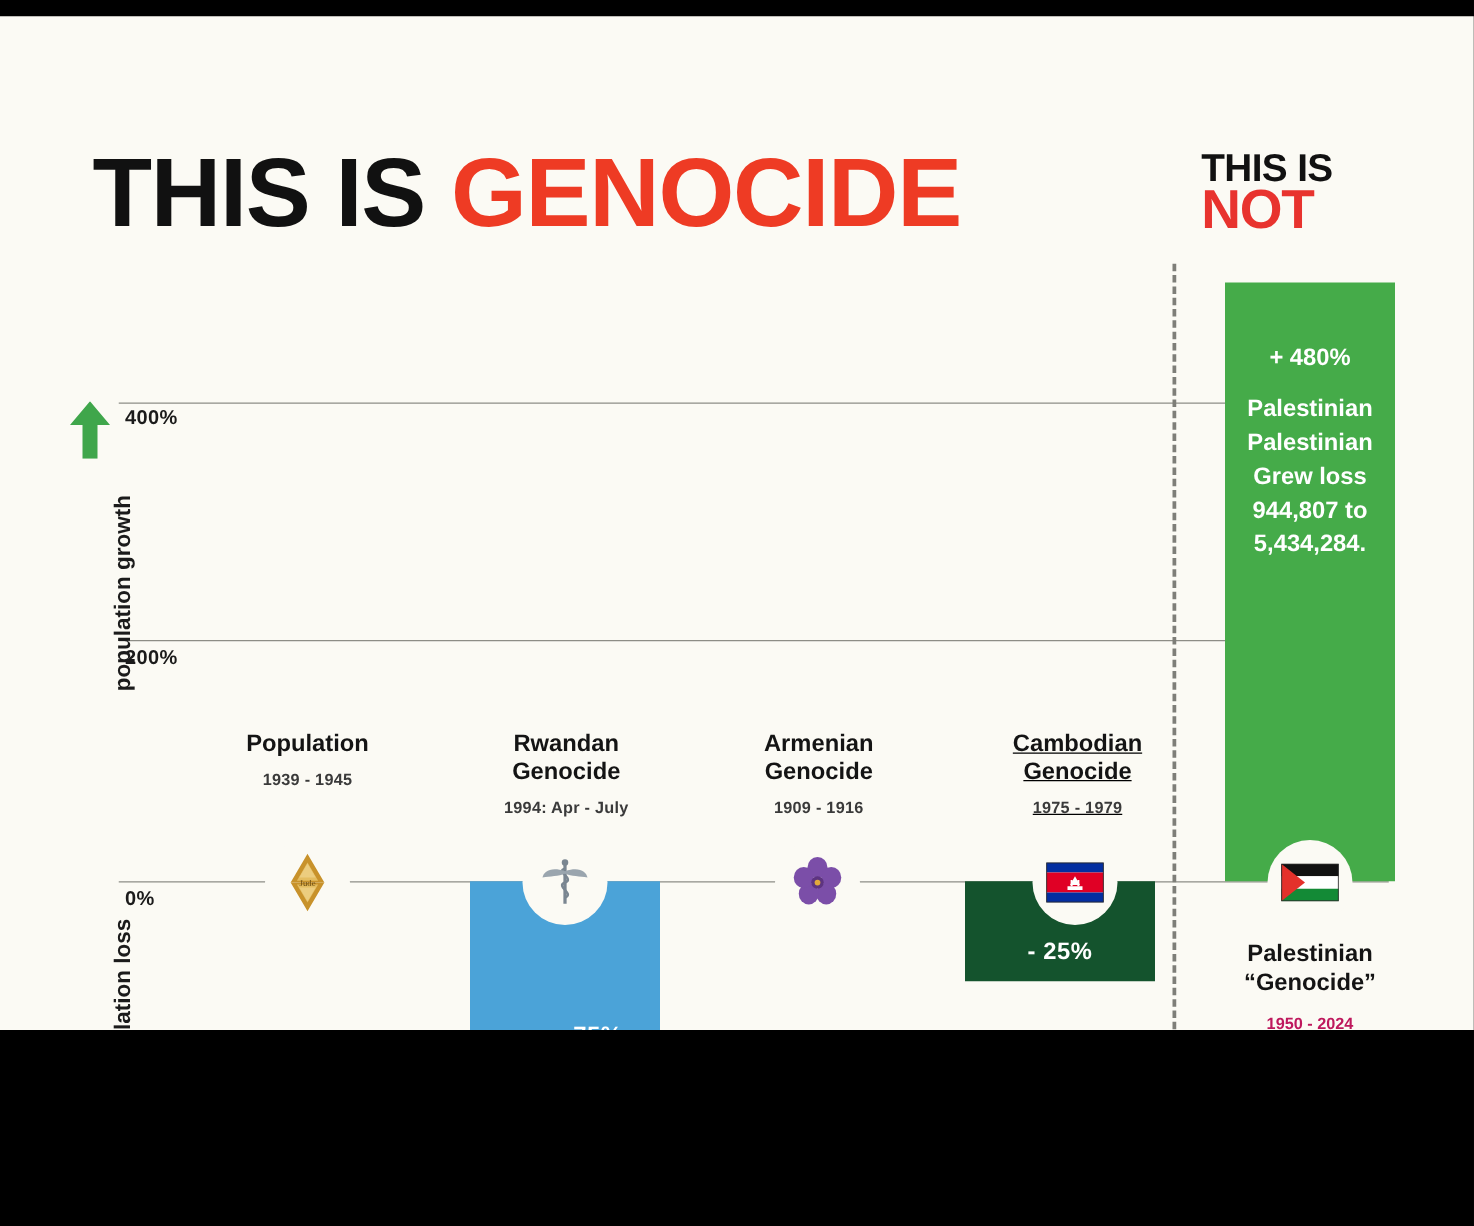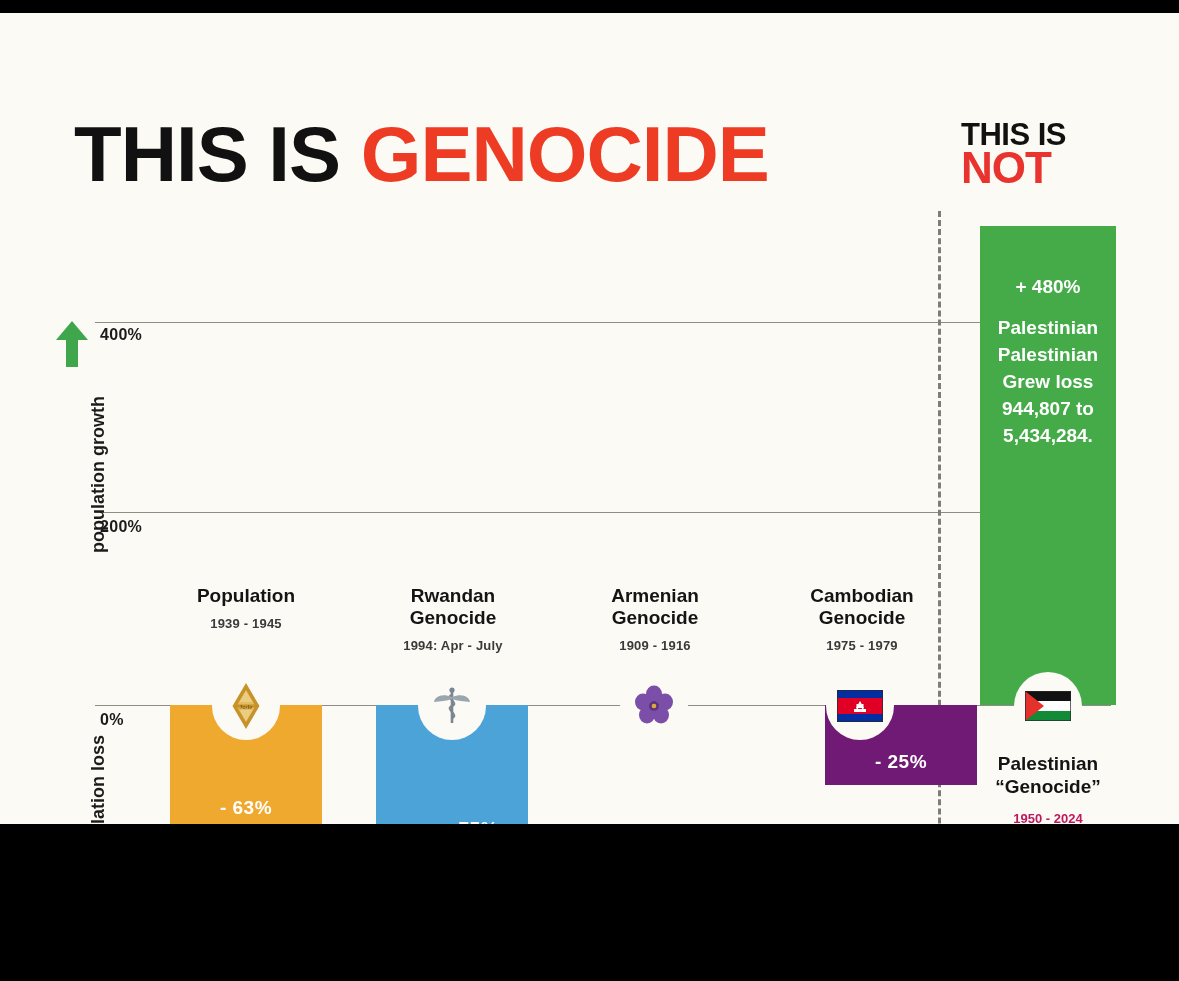--- a/index.html
+++ b/index.html
@@ -109,23 +109,20 @@
       </div>
 
       <div class="vcap" style="left:88px;top:540px;">population growth</div>
       <div class="vcap" style="left:88px;top:855px;">population loss</div>
 
       <div id="divider"></div>
 
       <div class="cat" style="left:156px;top:572px;width:180px;">
         <div class="cat-title">Population</div>
         <div class="cat-dates">1939 - 1945</div>
-      </div>
-      <div class="bar" style="left:170px;top:692px;width:152px;height:130px;background:#EFA92E;">
-        <div class="bar-value" style="top:92px;">- 63%</div>
       </div>
       <div class="medallion" style="left:212px;top:659px;">
         <svg width="50" height="50" viewBox="0 0 50 50" aria-hidden="true">
           <polygon points="25,6 35,23 15,23" fill="none" stroke="#C8922B" stroke-width="4"></polygon>
           <polygon points="25,44 15,27 35,27" fill="none" stroke="#C8922B" stroke-width="4"></polygon>
           <polygon points="25,9 33.5,23.5 16.5,23.5" fill="#E9C46A" opacity="0.85"></polygon>
           <polygon points="25,41 16.5,26.5 33.5,26.5" fill="#E9C46A" opacity="0.85"></polygon>
           <text x="25" y="28" font-size="7" font-family="'Liberation Serif',serif" fill="#6b4c12" text-anchor="middle">Jude</text>
         </svg>
       </div>
@@ -164,28 +161,28 @@
             <ellipse cx="34" cy="19" rx="8" ry="8.5"></ellipse>
             <ellipse cx="30" cy="32" rx="8" ry="8.5"></ellipse>
             <ellipse cx="16" cy="32" rx="8" ry="8.5"></ellipse>
             <ellipse cx="12" cy="19" rx="8" ry="8.5"></ellipse>
           </g>
           <circle cx="23" cy="23" r="5" fill="#5d3480"></circle>
           <circle cx="23" cy="23" r="2.3" fill="#E2A83B"></circle>
         </svg>
       </div>
 
-      <div class="cat" style="left:762px;top:572px;width:200px;">
+      <div class="cat" style="left:762px;top:572px;width:200px;text-decoration:underline;">
         <div class="cat-title">
           <span>Cambodian</span><br>
           <span>Genocide</span>
         </div>
         <div class="cat-dates">1975 - 1979</div>
       </div>
-      <div class="bar" style="left:825px;top:692px;width:152px;height:80px;background:#701a75;">
+      <div class="bar" style="left:772px;top:692px;width:152px;height:80px;background:#14532d;">
         <div class="bar-value" style="top:46px;">- 25%</div>
       </div>
       <div class="medallion" style="left:826px;top:659px;">
         <svg class="flag" width="46" height="32" viewBox="0 0 46 32" aria-hidden="true">
           <rect x="0" y="0" width="46" height="8" fill="#032EA1"></rect>
           <rect x="0" y="8" width="46" height="16" fill="#E00025"></rect>
           <rect x="0" y="24" width="46" height="8" fill="#032EA1"></rect>
           <g fill="#fff">
             <rect x="17" y="19" width="12" height="3"></rect>
             <polygon points="23,11 27,18 19,18"></polygon>

